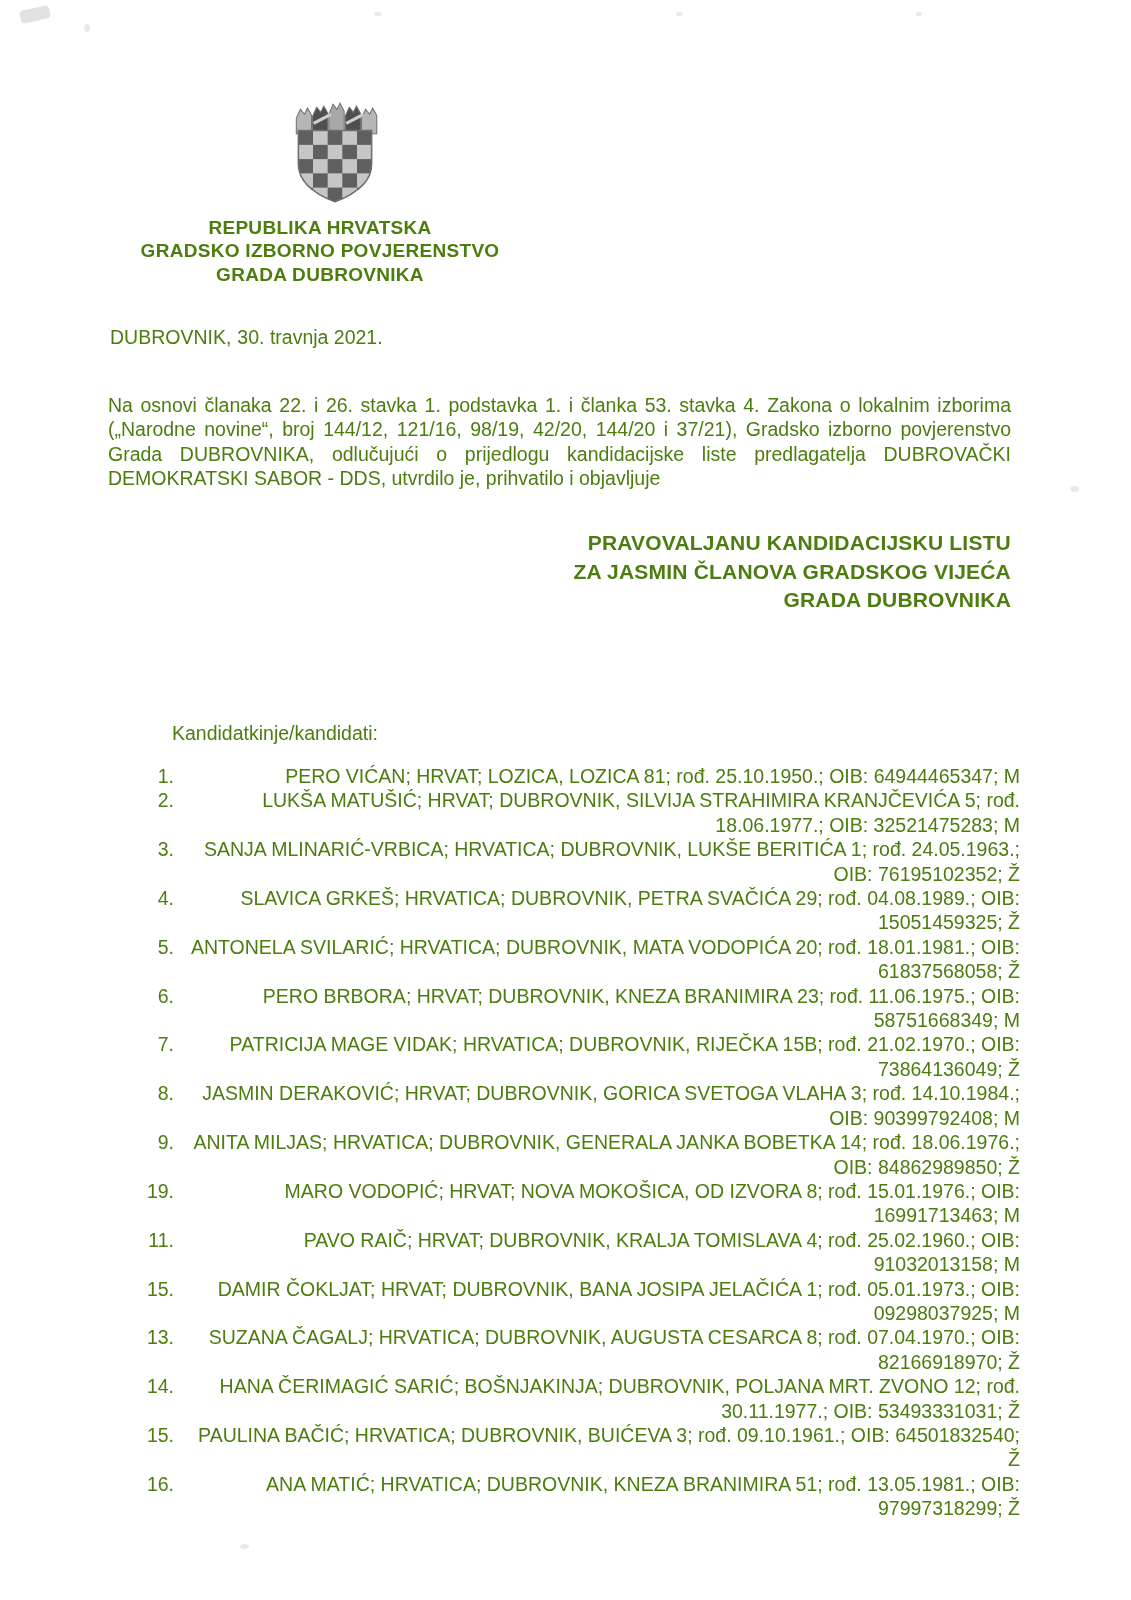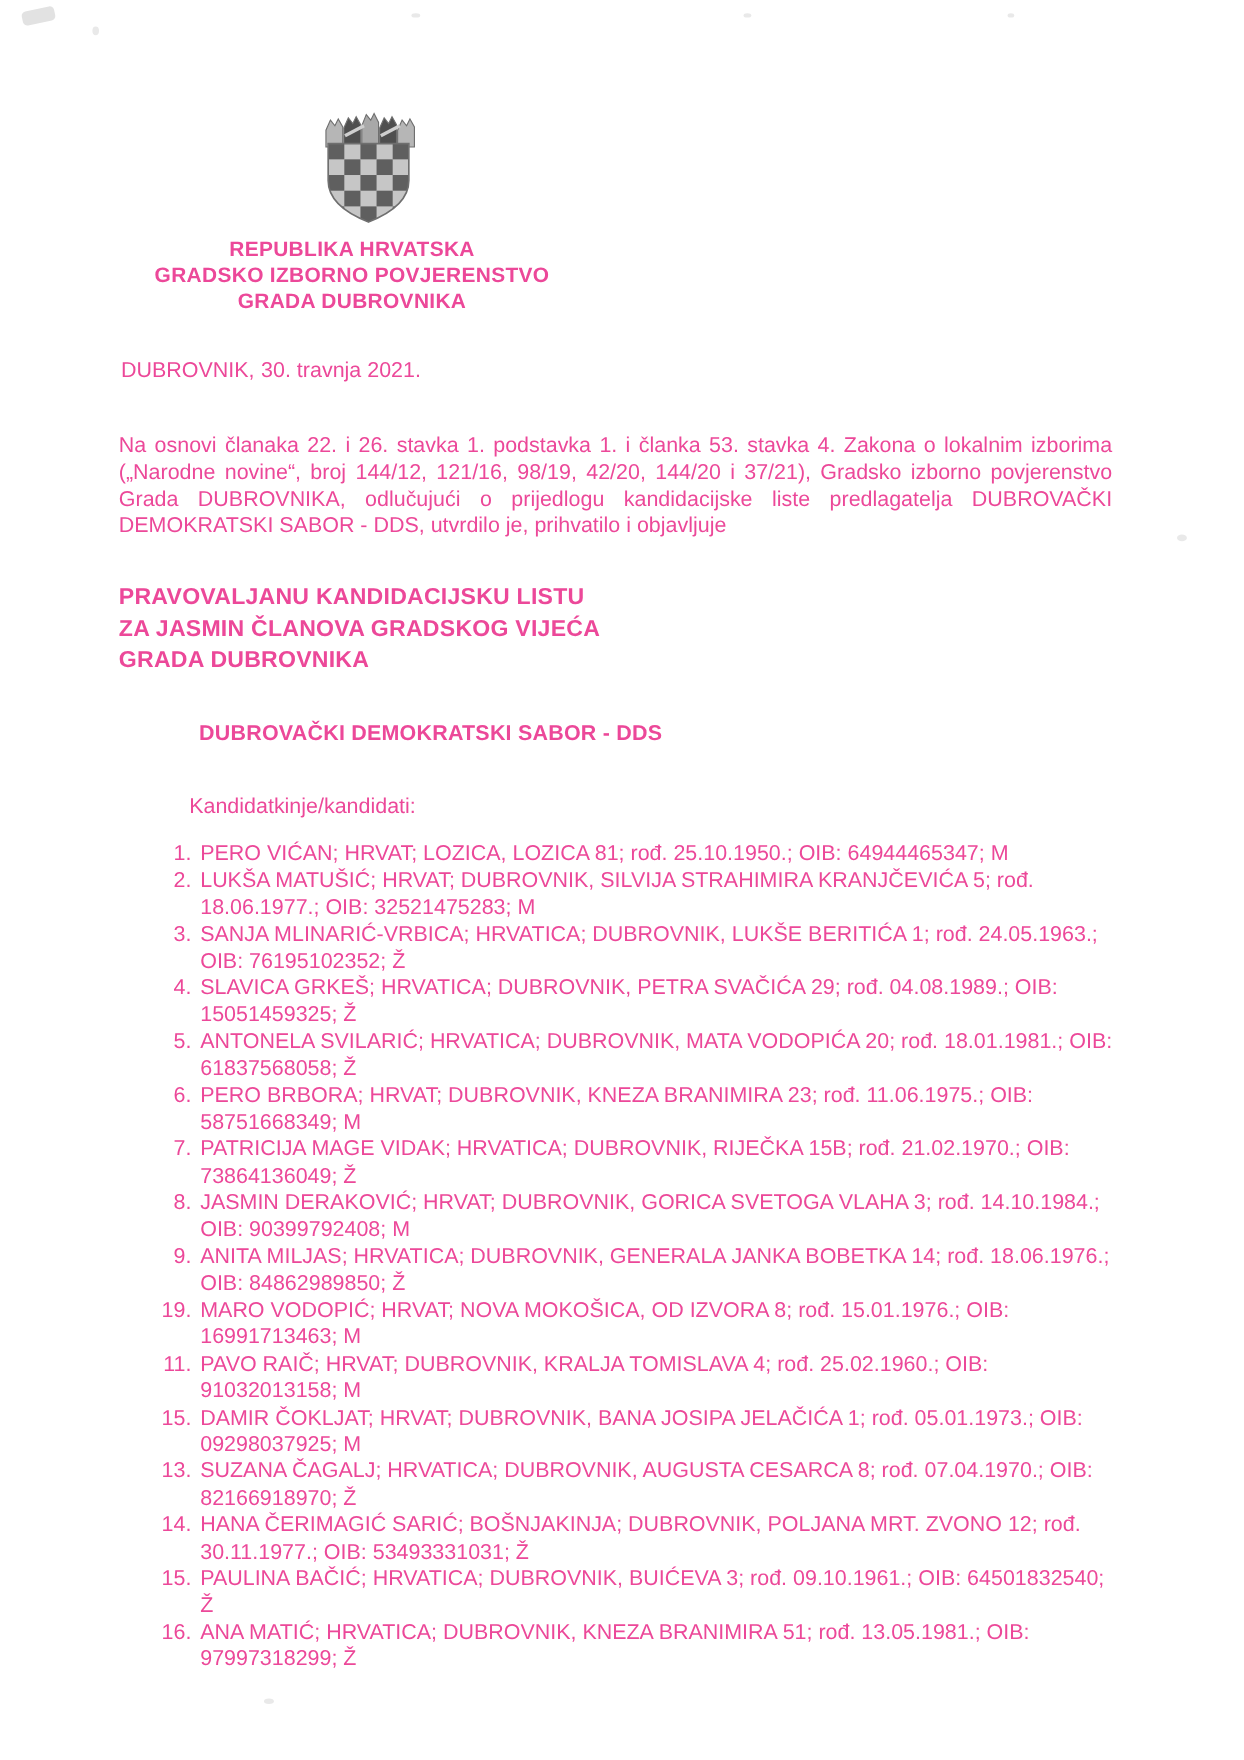--- a/index.html
+++ b/index.html
@@ -1,50 +1,50 @@
 <!DOCTYPE html>
 <html lang="hr"><head>
 <meta charset="utf-8">
 <style>
   html,body { margin:0; padding:0; background:#888; }
   .page {
     position:relative; width:1131px; height:1600px; margin:0 auto;
     background:#ffffff; overflow:hidden;
-    font-family:"Liberation Sans", sans-serif; color:#ec4899;
+    font-family:"Liberation Sans", sans-serif; color:#4d7c0f;
     -webkit-font-smoothing:antialiased;
   }
   .coa { position:absolute; left:282px; top:97px; width:106px; height:112px; }
   .org {
     position:absolute; left:108px; top:216px; width:424px;
     text-align:center; font-weight:bold; font-size:19px; line-height:23.4px;
     letter-spacing:.3px;
   }
   .dateline { position:absolute; left:110px; top:326px; font-size:19.5px; }
   .dateline .city { font-weight:normal; }
   .dateline .date { margin-left:6px; }
   .intro {
     position:absolute; left:108px; top:393px; width:903px; margin:0;
     font-size:19.5px; line-height:24.3px; text-align:justify;
   }
   .doc-title {
     position:absolute; left:108px; top:529px; width:903px;
-    text-align:left; font-weight:bold; font-size:21px; line-height:28.6px;
+    text-align:right; font-weight:bold; font-size:21px; line-height:28.6px;
     letter-spacing:.2px;
   }
   .party { position:absolute; left:181px; top:656px; font-weight:bold; font-size:19.5px; letter-spacing:.2px; }
   .holder { position:absolute; left:170px; top:681px; font-size:19.5px; }
   .cand-label { position:absolute; left:172px; top:722px; font-size:19.5px; }
   .cands {
     position:absolute; left:138px; top:764px; width:882px;
     margin:0; padding:0; list-style:none;
     font-size:19.5px; line-height:24.4px;
   }
   .cands li { display:flex; }
   .cands .num { flex:0 0 36px; width:36px; text-align:right; }
-  .cands .txt { flex:1; margin-left:8px; }
+  .cands .txt { flex:1; margin-left:8px;text-align:right; }
   
   .artifact { position:absolute; background:#e9e9e9; border-radius:50%; }
   .a1 { left:20px;  top:8px;   width:30px; height:13px; background:#e2e2e2; border-radius:4px; transform:rotate(-12deg); }
   .a2 { left:84px;  top:24px;  width:6px;  height:8px;  }
   .a3 { left:374px; top:12px;  width:8px;  height:4px;  }
   .a4 { left:676px; top:12px;  width:7px;  height:4px;  }
   .a5 { left:916px; top:12px;  width:6px;  height:4px;  }
   .a6 { left:1070px;top:486px; width:9px;  height:6px;  }
   .a7 { left:240px; top:1544px;width:9px;  height:5px;  }
 </style>
@@ -108,21 +108,20 @@
   </div>
 
   <p class="intro">Na osnovi članaka 22. i 26. stavka 1. podstavka 1. i članka 53. stavka 4. Zakona o lokalnim izborima („Narodne novine“, broj 144/12, 121/16, 98/19, 42/20, 144/20 i 37/21), Gradsko izborno povjerenstvo Grada DUBROVNIKA, odlučujući o prijedlogu kandidacijske liste predlagatelja DUBROVAČKI DEMOKRATSKI SABOR - DDS, utvrdilo je, prihvatilo i objavljuje</p>
 
   <div class="doc-title">
     <div>PRAVOVALJANU KANDIDACIJSKU LISTU</div>
     <div>ZA JASMIN ČLANOVA GRADSKOG VIJEĆA</div>
     <div>GRADA DUBROVNIKA</div>
   </div>
 
-  <div class="party">DUBROVAČKI DEMOKRATSKI SABOR - DDS</div>
 
   <div class="cand-label">Kandidatkinje/kandidati:</div>
   <ol class="cands">
       <li>
         <span class="num">1.</span>
         <span class="txt">PERO VIĆAN; HRVAT; LOZICA, LOZICA 81; rođ. 25.10.1950.; OIB: 64944465347; M</span>
       </li>
       <li>
         <span class="num">2.</span>
         <span class="txt">LUKŠA MATUŠIĆ; HRVAT; DUBROVNIK, SILVIJA STRAHIMIRA KRANJČEVIĆA 5; rođ. 18.06.1977.; OIB: 32521475283; M</span>

